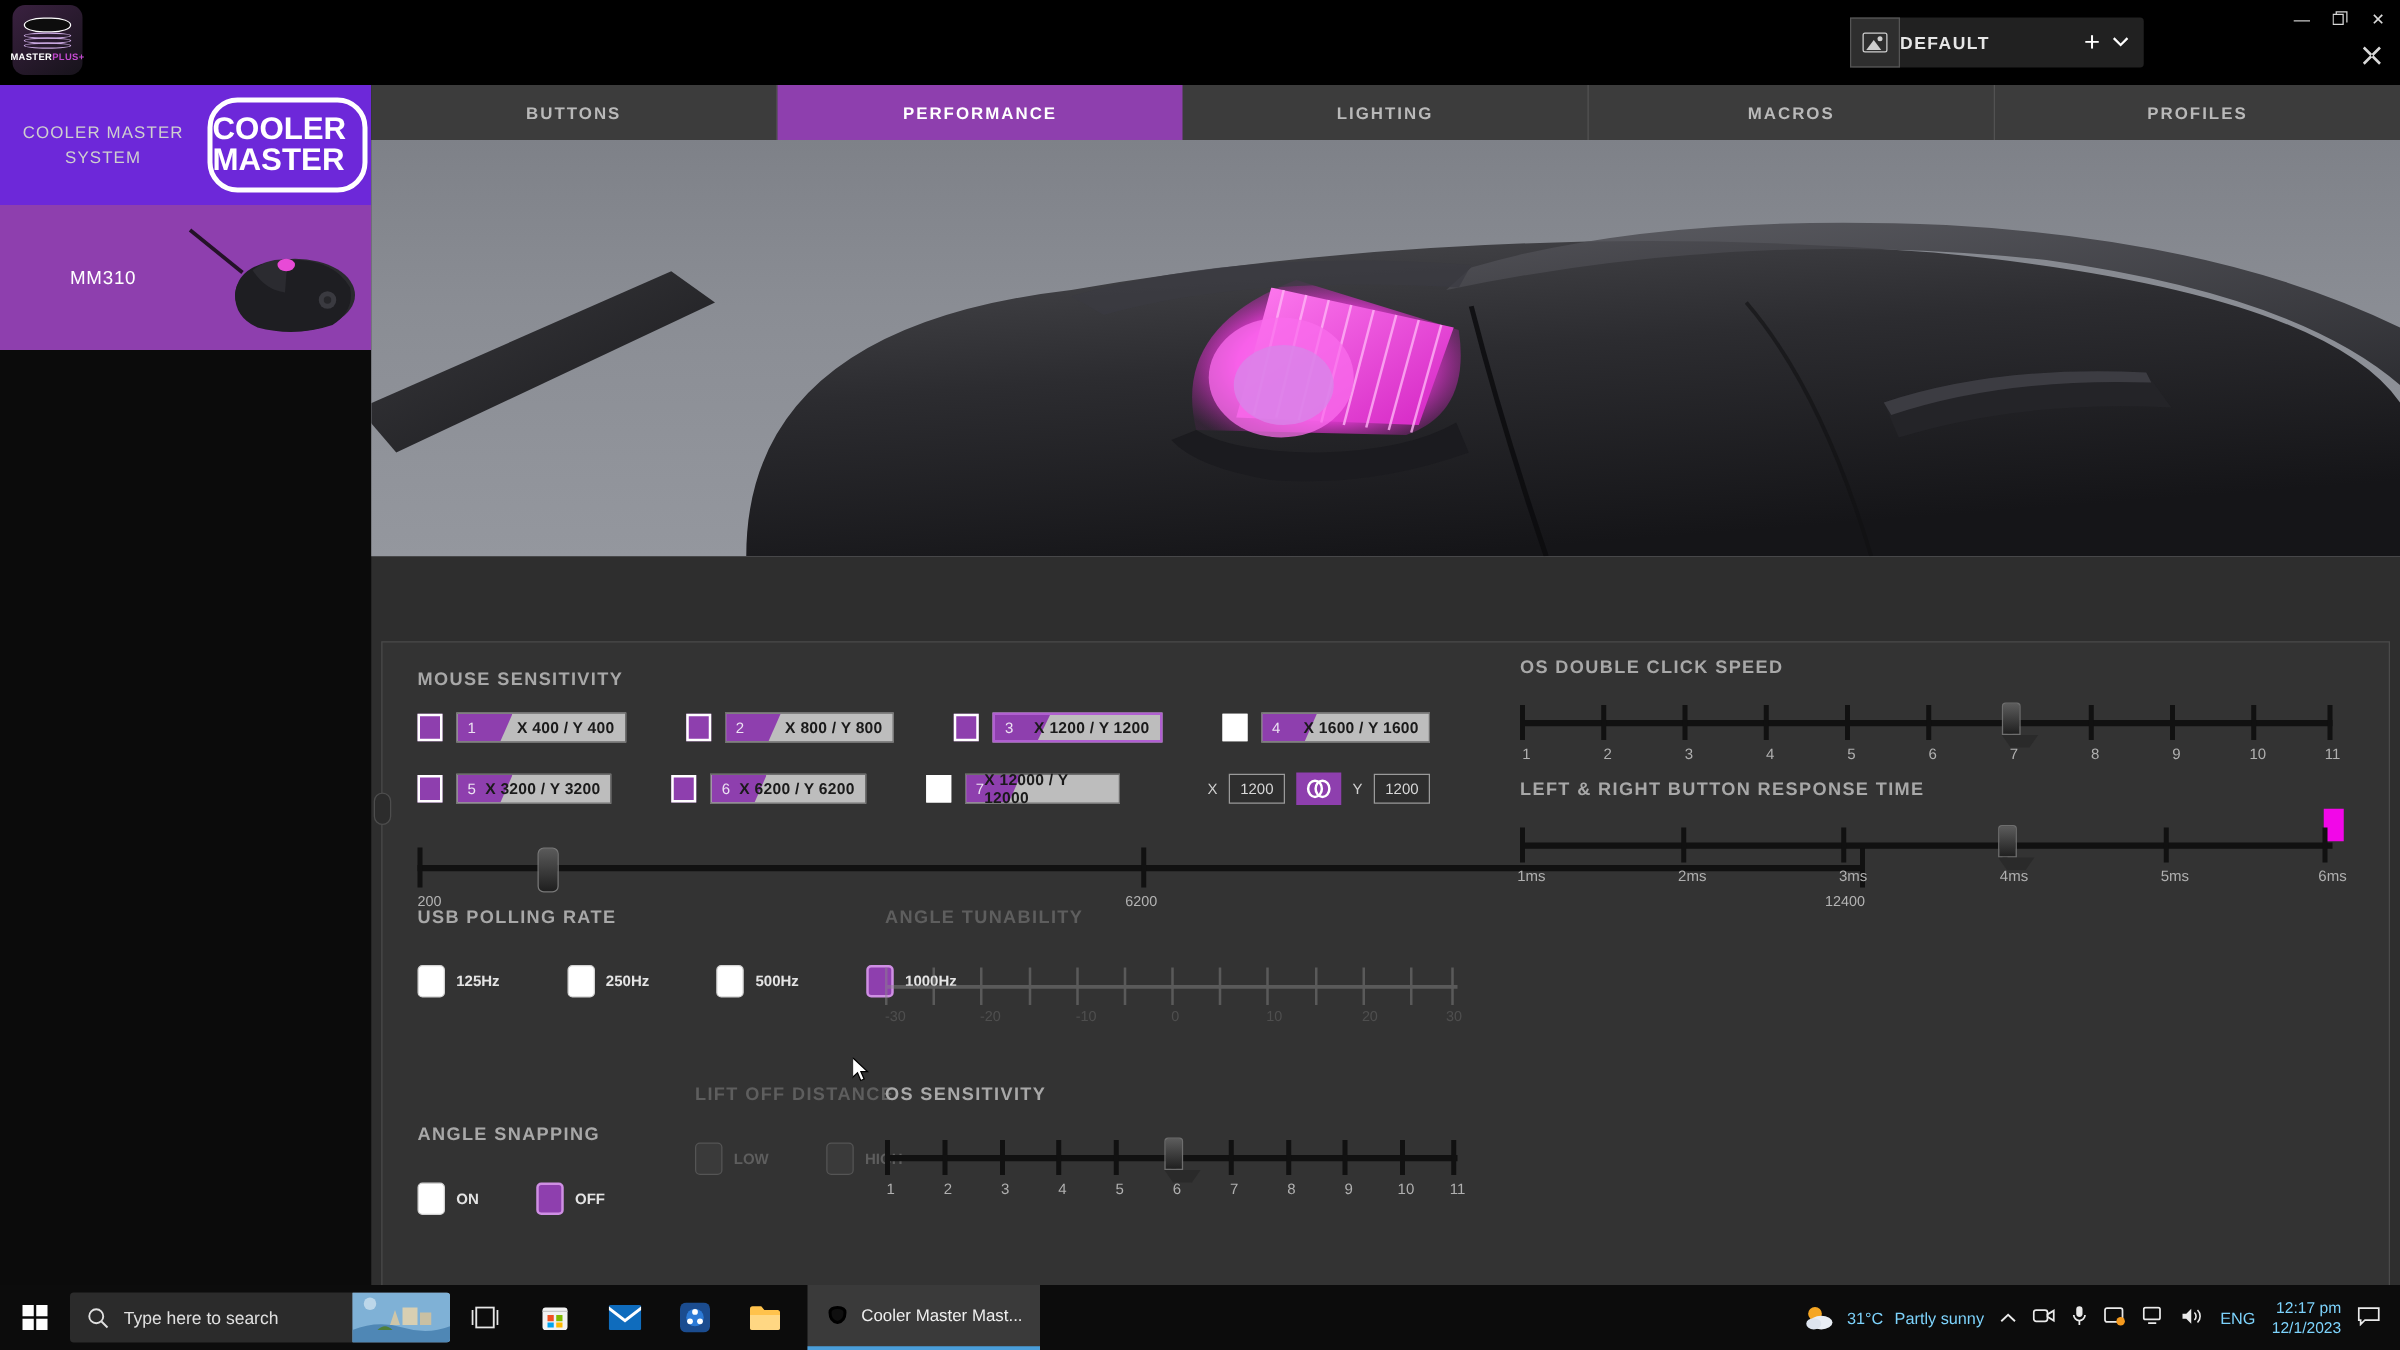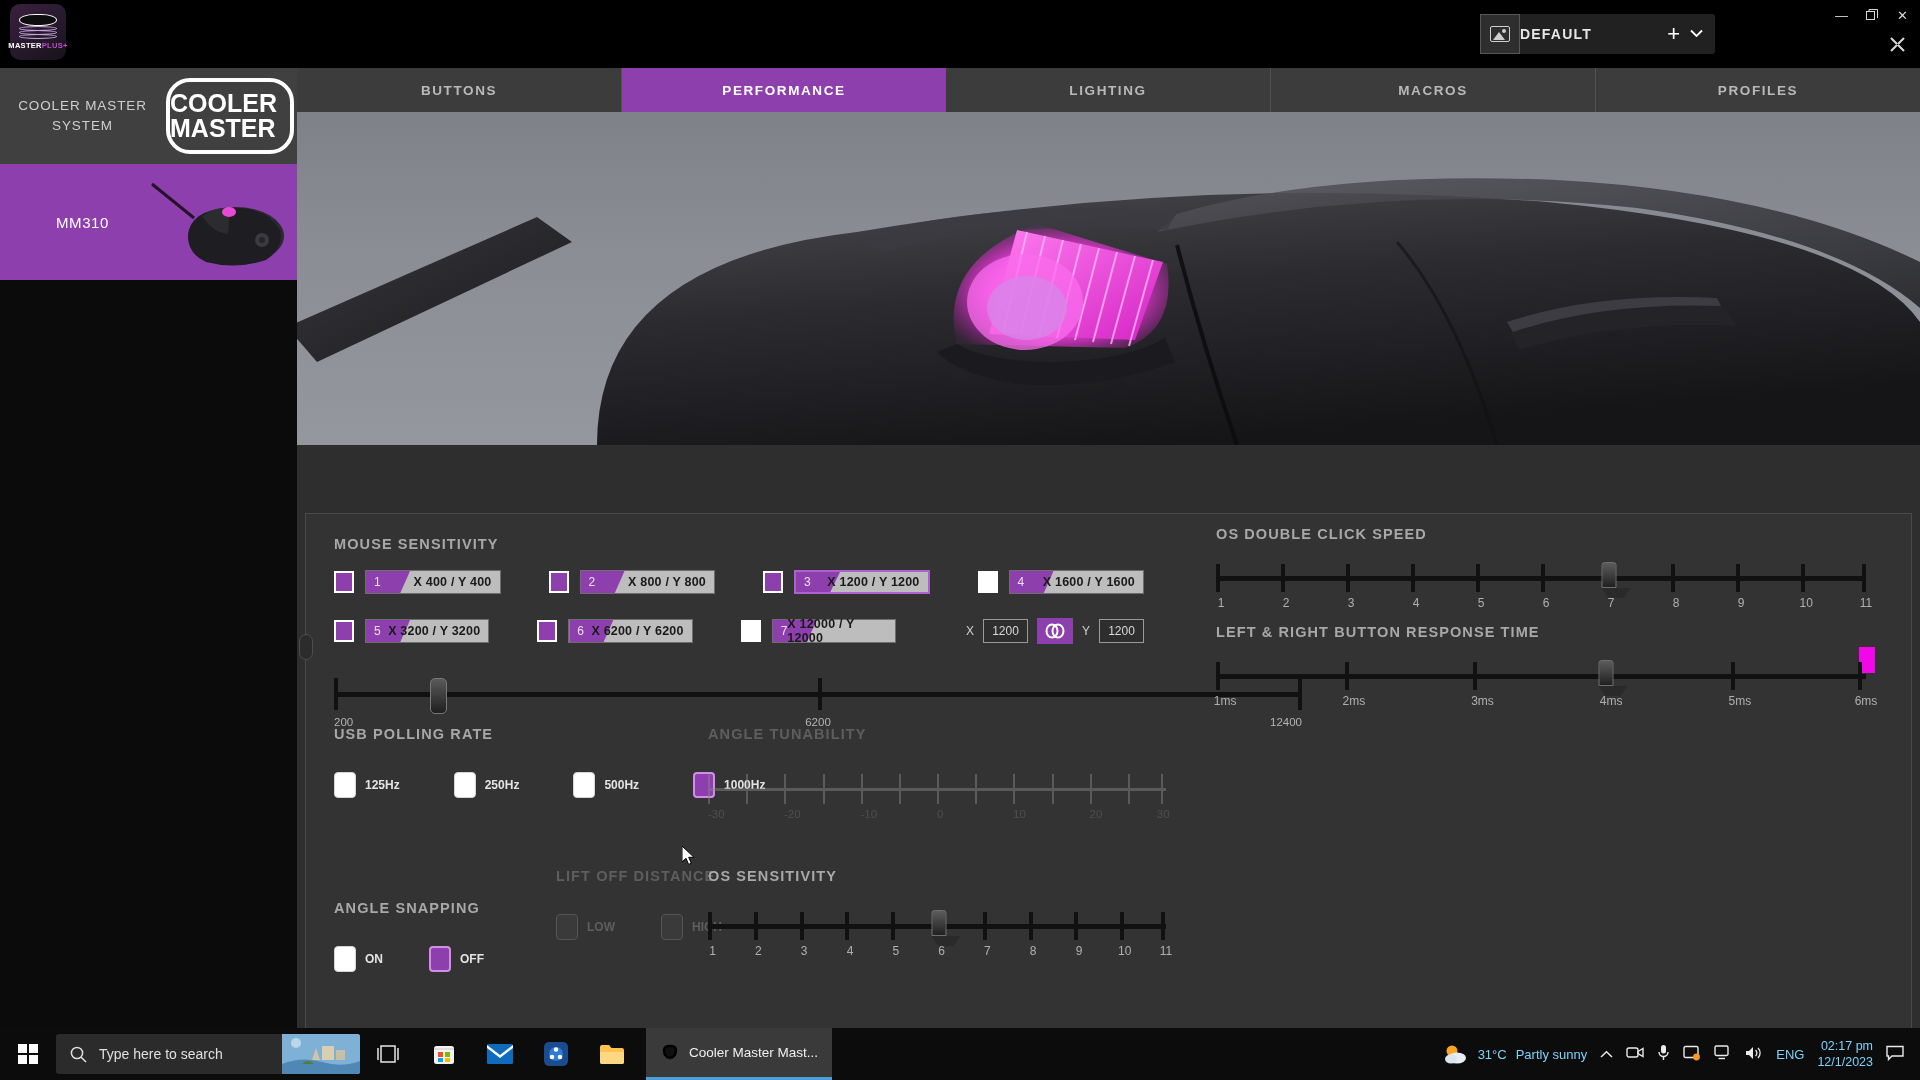--- a/index.html
+++ b/index.html
@@ -37,21 +37,21 @@
                   font-weight:600; font-stretch:condensed; }
   .profile-plus { color:#fff; font-size:22px; padding:0 6px; line-height:1; }
   .profile-chev { color:#fff; font-size:12px; padding:0 12px 0 4px; }
 
   .wincontrols { position:absolute; right:12px; top:8px; display:flex; gap:18px; align-items:center;}
   .wincontrols span { color:#d8d8d8; font-size:13px; line-height:14px; }
   .tool-icon { position:absolute; right:14px; top:36px; color:#d8d8d8; font-size:15px; }
 
   
   .sidebar { position:absolute; left:0; top:68px; width:297px; height:960px; background:#0b0b0b; }
-  .sys-row { height:96px; background:#404040; display:flex; align-items:center; }
+  .sys-row { height:96px; background:#6d28d9; display:flex; align-items:center; }
   .sys-label { width:165px; text-align:center; color:#cfcfcf; font-size:13.5px; letter-spacing:.9px; line-height:20px;}
   .cm-logo { width:130px; height:78px; display:flex; align-items:center; justify-content:center; }
   .cm-hex { width:128px; height:76px; border:4px solid #fff; border-radius:24px;
             display:flex; flex-direction:column; justify-content:center;
             transform:skewY(0deg); }
   .cm-hex b { color:#fff; font-size:25px; line-height:25px; letter-spacing:0px; font-weight:900;
               font-stretch:condensed; font-family:"Liberation Sans Narrow","Liberation Sans",sans-serif;}
   .dev-row { height:116px; background:#8e3fae; position:relative; display:flex; align-items:center; }
   .dev-name { width:165px; text-align:center; color:#fff; font-size:15px; letter-spacing:.6px; }
   .mouse-thumb { position:absolute; right:12px; top:14px; width:135px; height:88px; }
@@ -378,21 +378,21 @@
               <svg width="22" height="16" viewBox="0 0 22 16">
                   <ellipse cx="8" cy="8" rx="5.5" ry="6.5" stroke="#fff" stroke-width="2" fill="none"></ellipse>
                   <ellipse cx="14" cy="8" rx="5.5" ry="6.5" stroke="#fff" stroke-width="2" fill="none"></ellipse>
                 </svg>
             </div>
             <label>Y</label>
             <input type="text" value="1200" style="">
           </div>
         </div>
 
-        <div class="bigslider" style="margin-top:26px;width:968px;">
+        <div class="bigslider" style="margin-top:26px;width:1158px;">
           <div class="bs-track"></div>
           <div class="bs-tick" style="left:0;"></div>
           <div class="bs-tick" style="left:50%;"></div>
           <div class="bs-tick" style="right:0;"></div>
           <div class="bs-handle" style="left:96px;"></div>
           <div class="bs-lab" style="left:0;">200</div>
           <div class="bs-lab" style="left:50%;transform:translateX(-50%);">6200</div>
           <div class="bs-lab" style="right:0;">12400</div>
         </div>
       </div>
@@ -680,21 +680,21 @@
       </span>
       <span>
         <svg width="18" height="16" viewBox="0 0 18 16">
             <path d="M1 6 H4 L8 2 V14 L4 10 H1Z" fill="#eaeaea"></path>
             <path d="M10.5 5 A4 4 0 0 1 10.5 11" stroke="#eaeaea" stroke-width="1.3" fill="none"></path>
             <path d="M13 3 A7 7 0 0 1 13 13" stroke="#eaeaea" stroke-width="1.3" fill="none"></path>
           </svg>
       </span>
       <span>ENG</span>
       <span class="clock">
-        <div>02:17 pm</div>
+        <div>12:17 pm</div>
         <div>12/1/2023</div>
       </span>
       <span>
         <svg width="18" height="16" viewBox="0 0 18 16">
             <path d="M1 1.5 H17 V11 H6 L2.5 14.5 V11 H1Z" stroke="#eaeaea" stroke-width="1.4" fill="none"></path>
           </svg>
       </span>
     </div>
   </div>
 </div>

